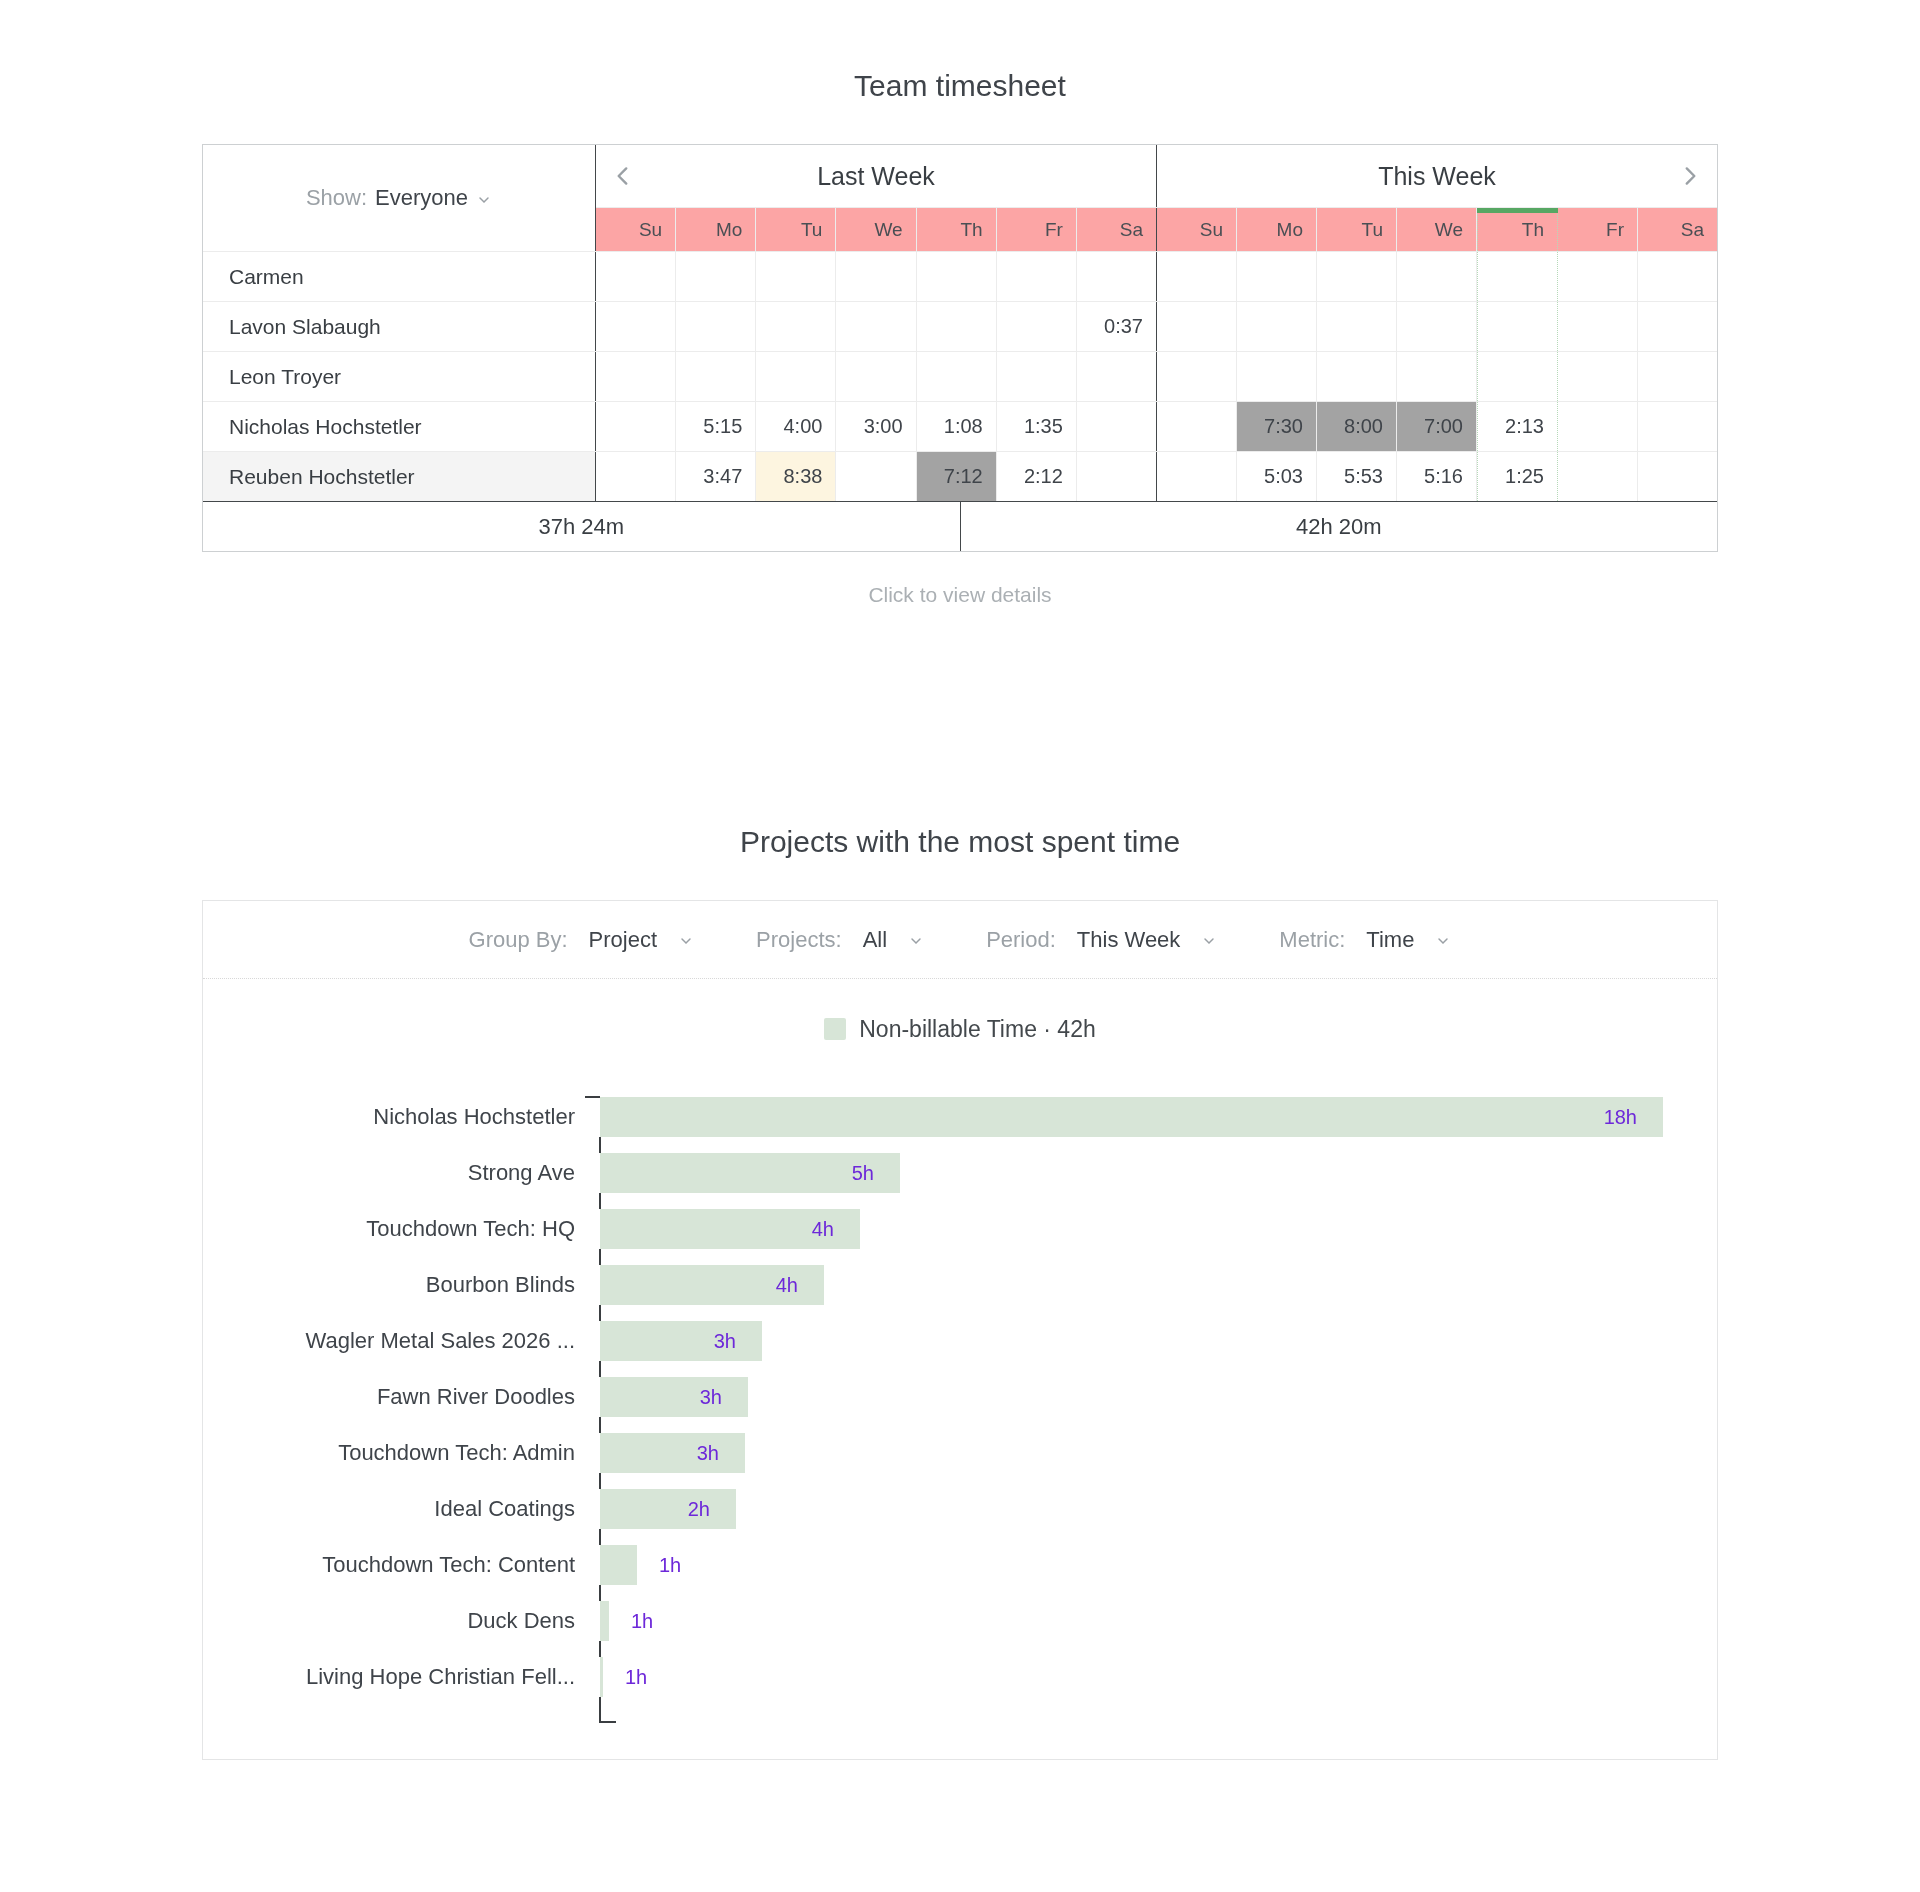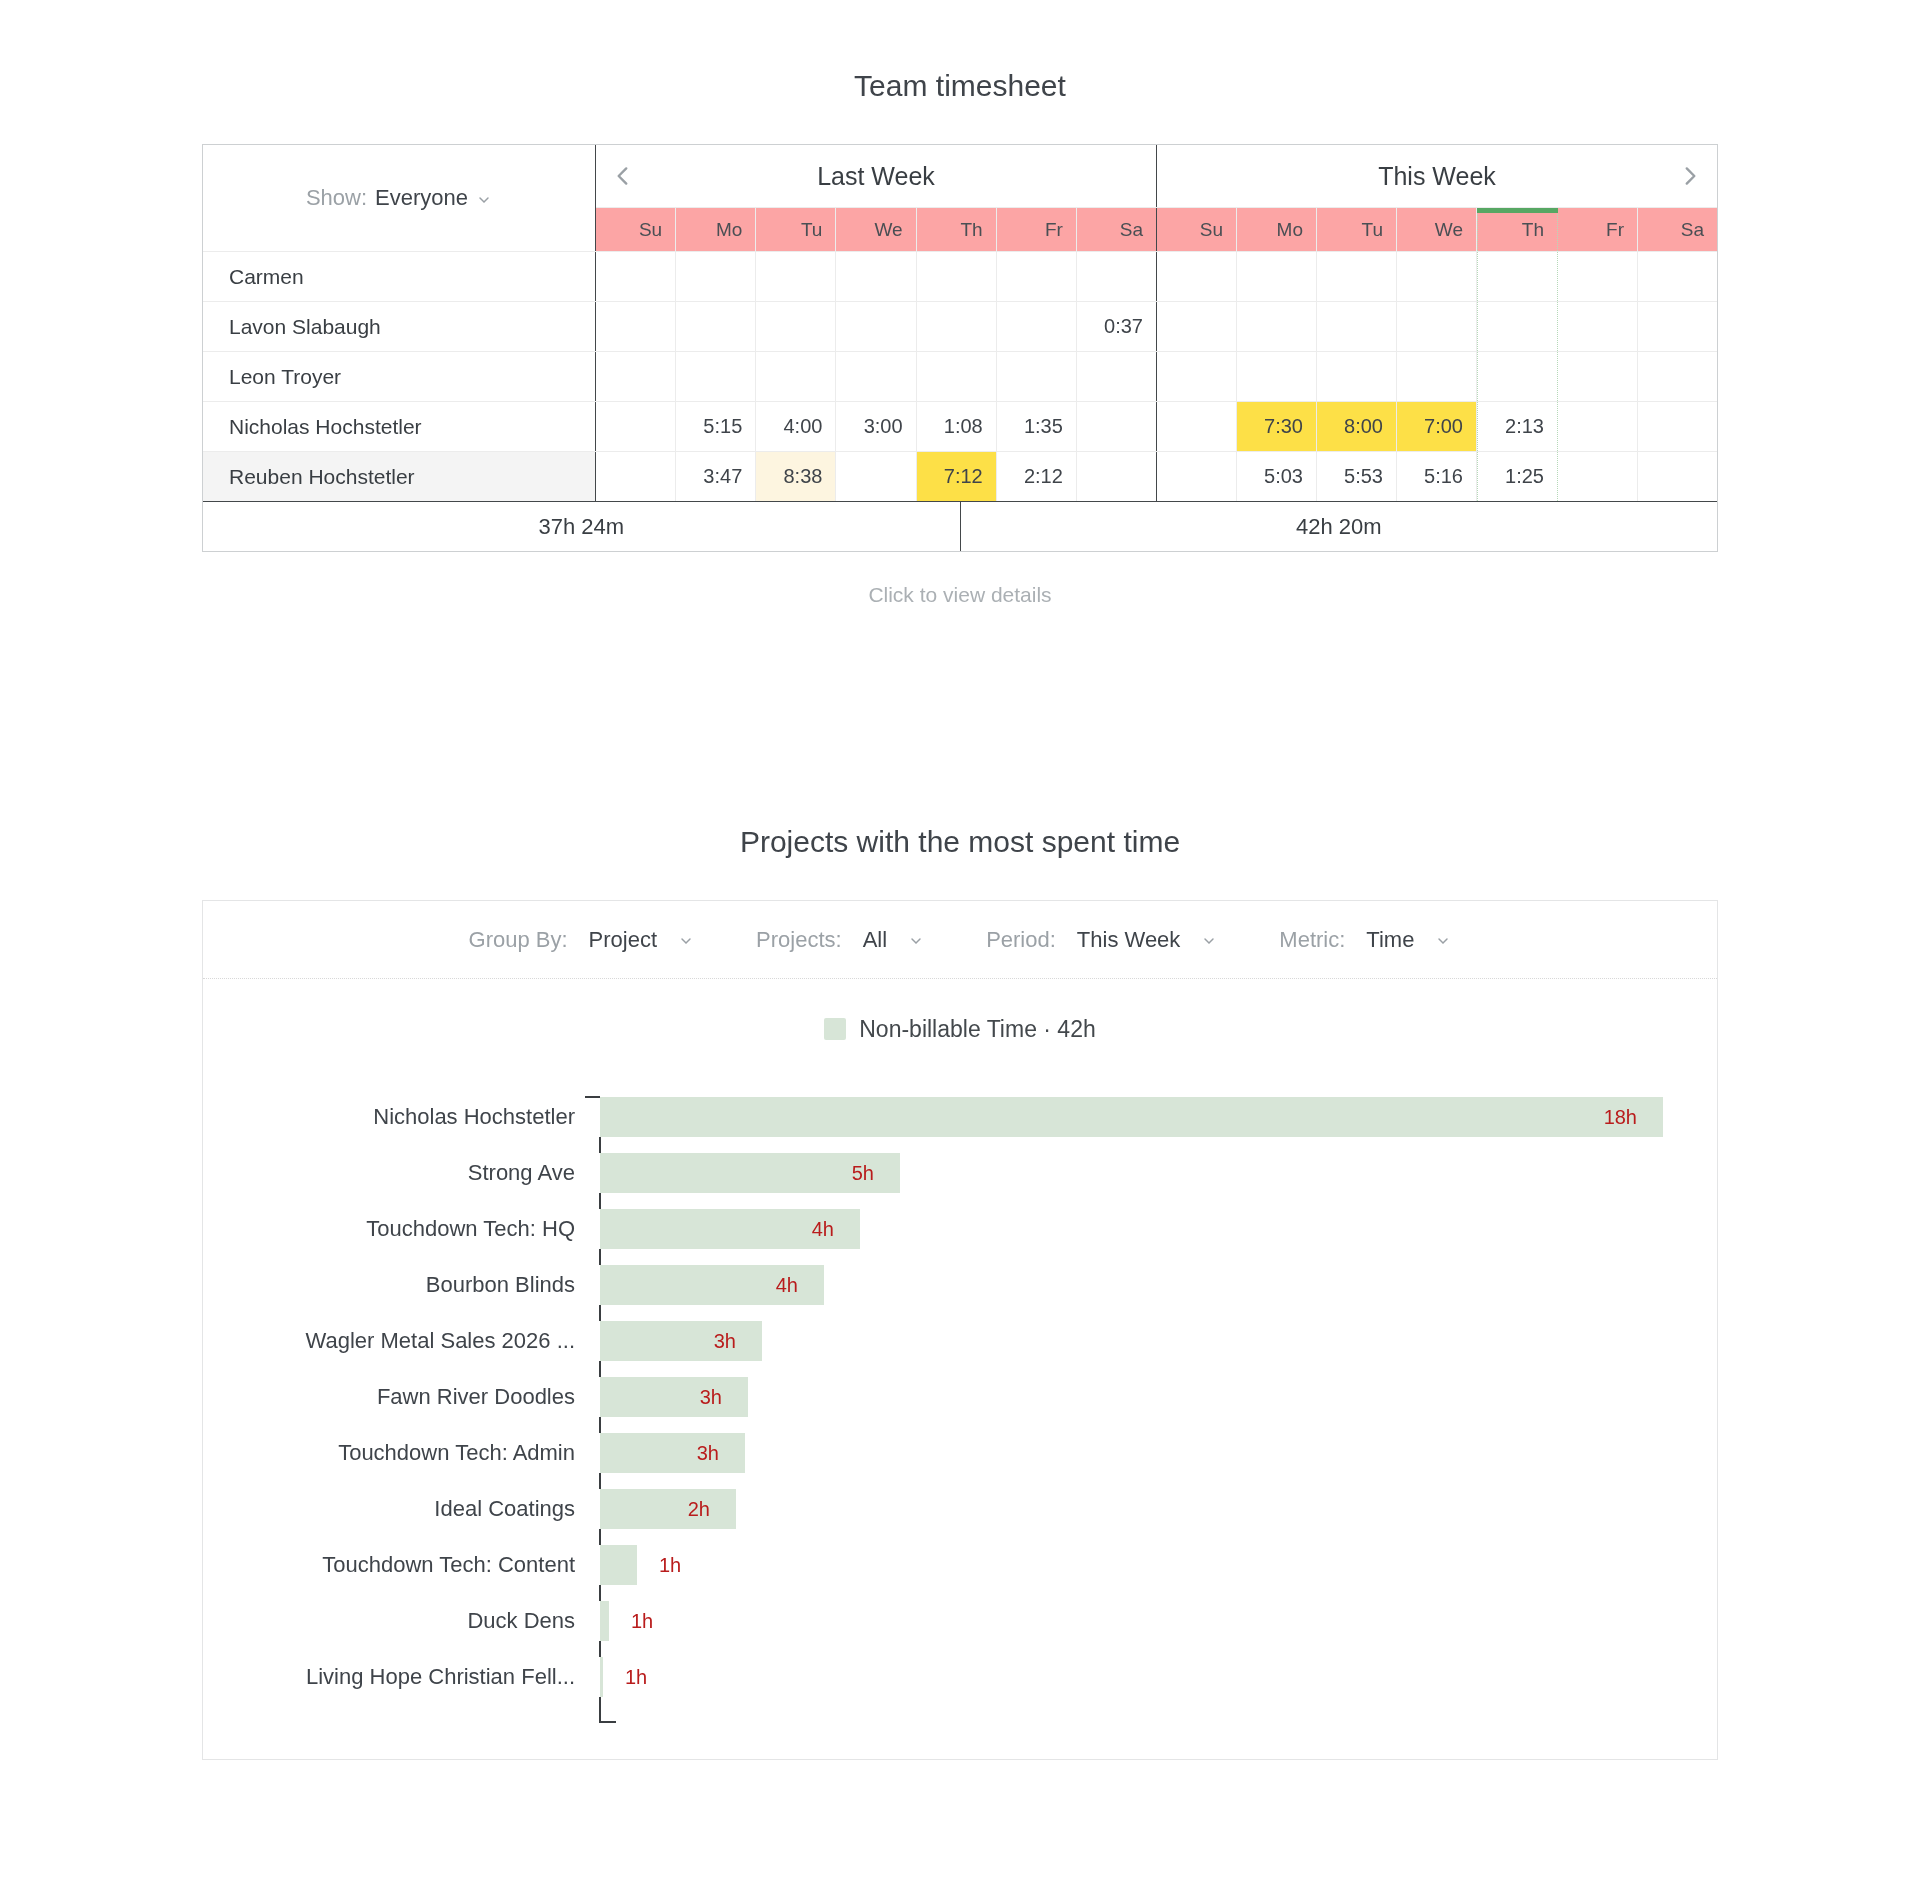--- a/index.html
+++ b/index.html
@@ -46,21 +46,21 @@
     display:flex; align-items:center; padding-left:26px; font-size:21px; color:#393e43;
   }
   .name-cell.selected { background:#f4f4f4; }
   .week-cells { flex:1 1 0; display:flex; min-width:0; }
   .week-cells + .week-cells { border-left:1px solid #43474a; }
   .time-cell {
     flex:1 1 0; min-width:0; display:flex; align-items:center; justify-content:flex-end;
     padding-right:13px; font-size:20px; color:#3f444a; border-right:1px solid #ececec;
   }
   .time-cell:last-child { border-right:none; }
-  .time-cell.hl-green { background:#fde047; }
+  .time-cell.hl-green { background:#a3a3a3; }
   .time-cell.hl-yellow { background:#fdf5e0; }
   .time-cell.today { border-left:1px dotted #b5d9b8; border-right:1px dotted #b5d9b8; }
   .week-total {
     flex:1 1 0; display:flex; align-items:center; justify-content:center;
     font-size:22px; color:#393e43;
   }
   #details-hint { text-align:center; margin-top:30px; font-size:21px; line-height:26px; color:#abb0b4; }
 
   
   #proj-title { margin-top:212px; }
@@ -74,21 +74,21 @@
   .filter .f-value { color:#3f444a; }
   .chev-down { width:16px; height:16px; margin-top:3px; }
   .legend { margin-top:36px; display:flex; align-items:center; justify-content:center; gap:13px; height:28px; font-size:23px; color:#43484c; }
   .legend-swatch { width:22px; height:22px; border-radius:2px; background:#d7e5d7; }
 
   .chart { margin-top:46px; }
   .chart-row { display:flex; align-items:center; height:56px; position:relative; }
   .bar-label { width:384px; flex:none; text-align:right; padding-right:12px; font-size:22px; color:#3f444a; white-space:nowrap; }
   .bar-area { flex:1 1 0; position:relative; height:40px; margin-left:13px; }
   .bar { position:absolute; left:0; top:0; height:40px; background:#d7e5d7; }
-  .bar-val { position:absolute; top:50%; transform:translateY(-50%); font-size:20px; color:#b91c1c; white-space:nowrap; }
+  .bar-val { position:absolute; top:50%; transform:translateY(-50%); font-size:20px; color:#6d28d9; white-space:nowrap; }
   .bar-val.inside { right:26px; }
   .row-tick { position:absolute; left:396px; top:-8px; width:2px; height:16px; background:#3a3e41; }
   .top-tick { position:absolute; left:382px; top:7px; width:15px; height:2px; background:#3a3e41; }
   .chart-foot { position:relative; height:30px; }
   .foot-vert { position:absolute; left:396px; top:-8px; width:2px; height:26px; background:#3a3e41; }
   .foot-horiz { position:absolute; left:397px; top:16px; width:16px; height:2px; background:#3a3e41; }
 </style>
 </head>
 <body>
 

